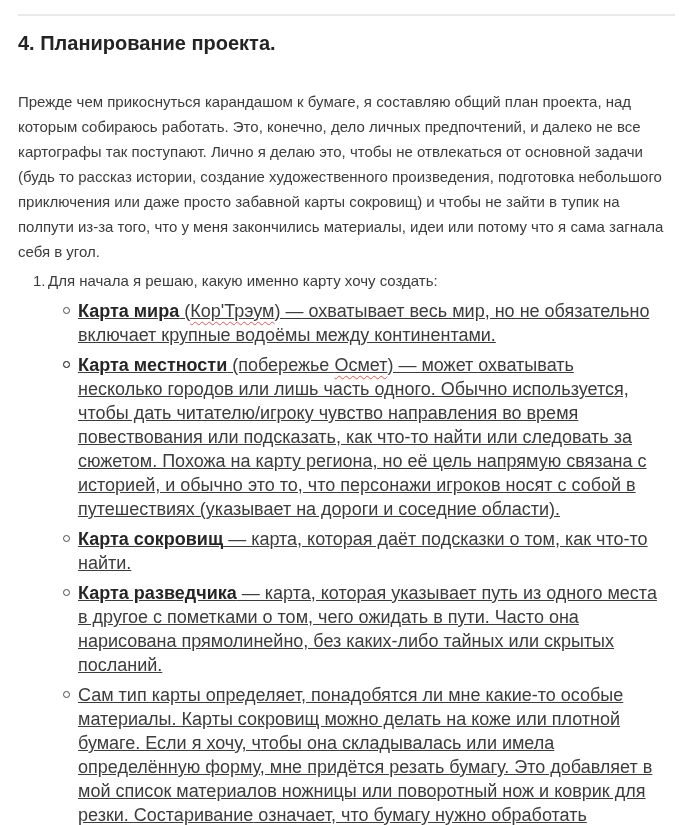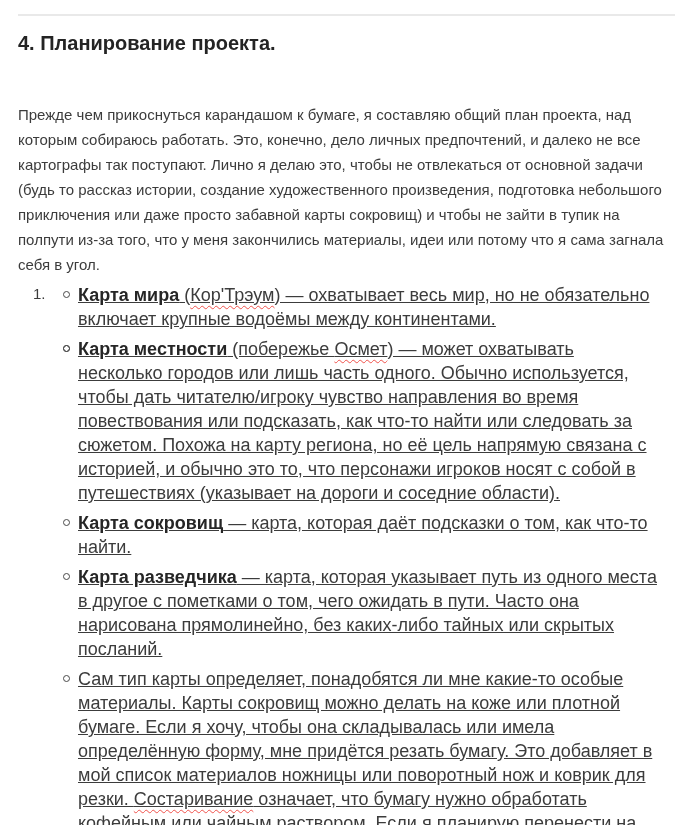--- a/index.html
+++ b/index.html
@@ -26,21 +26,21 @@
     margin: 14px 0 0 0;
   }
   .heading {
     margin: 14px 0 0 0;
     font-size: 20px;
     line-height: 26px;
     font-weight: 700;
     color: #242424;
   }
   .intro {
-    margin: 46px 0 0 0;
+    margin: 33px 0 0 0;
     font-size: 15px;
     line-height: 25px;
   }
   .ol-row {
     position: relative;
     margin: 4px 0 0 0;
     padding-left: 30px;
     font-size: 15px;
     line-height: 25px;
   }
@@ -90,20 +90,21 @@
 
 <div class="page">
   <hr class="divider">
   <h2 class="heading">4. Планирование проекта.</h2>
 
   <div class="content">
     <p class="intro">Прежде чем прикоснуться карандашом к бумаге, я составляю общий план проекта, над которым собираюсь работать. Это, конечно, дело личных предпочтений, и далеко не все картографы так поступают. Лично я делаю это, чтобы не отвлекаться от основной задачи (будь то рассказ истории, создание художественного произведения, подготовка небольшого приключения или даже просто забавной карты сокровищ) и чтобы не зайти в тупик на полпути из-за того, что у меня закончились материалы, идеи или потому что я сама загнала себя в угол.</p>
 
     <div class="ol-row">
       <span class="ol-num">1.</span>
+      <span class="ol-text">Для начала я решаю, какую именно карту хочу создать:</span>
     </div>
 
     <ul class="map-list">
         <li class="map-item"><span class="bullet"></span><span class="li-text"><strong>Карта мира</strong><span> (</span><span class="misspelled">Кор'Трэум</span><span>) — охватывает весь мир, но не обязательно включает крупные водоёмы между континентами.</span></span></li>
         <li class="map-item"><span class="bullet"></span></li>
         <li class="map-item"><span class="bullet"></span><span class="li-text"><strong>Карта местности</strong><span> (побережье </span><span class="misspelled">Осмет</span><span>) — может охватывать несколько городов или лишь часть одного. Обычно используется, чтобы дать читателю/игроку чувство направления во время повествования или подсказать, как что-то найти или следовать за сюжетом. Похожа на карту региона, но её цель напрямую связана с историей, и обычно это то, что персонажи игроков носят с собой в путешествиях (указывает на дороги и соседние области).</span></span></li>
         <li class="map-item"><span class="bullet"></span><span class="li-text"><strong>Карта сокровищ</strong><span> — карта, которая даёт подсказки о том, как что-то найти.</span></span></li>
         <li class="map-item"><span class="bullet"></span><span class="li-text"><strong>Карта разведчика</strong><span> — карта, которая указывает путь из одного места в другое с пометками о том, чего ожидать в пути. Часто она нарисована прямолинейно, без каких-либо тайных или скрытых посланий.</span></span></li>
         <li class="map-item"><span class="bullet"></span><span class="li-text"><span>Сам тип карты определяет, понадобятся ли мне какие-то особые материалы. Карты сокровищ можно делать на коже или плотной бумаге. Если я хочу, чтобы она складывалась или имела определённую форму, мне придётся резать бумагу. Это добавляет в мой список материалов ножницы или поворотный нож и коврик для резки. </span><span class="misspelled">Состаривание</span><span> означает, что бумагу нужно обработать кофейным или чайным раствором. Если я планирую перенести на карту какой-то контур, мне понадобится калька или трафареты.</span></span></li>
       </ul>

